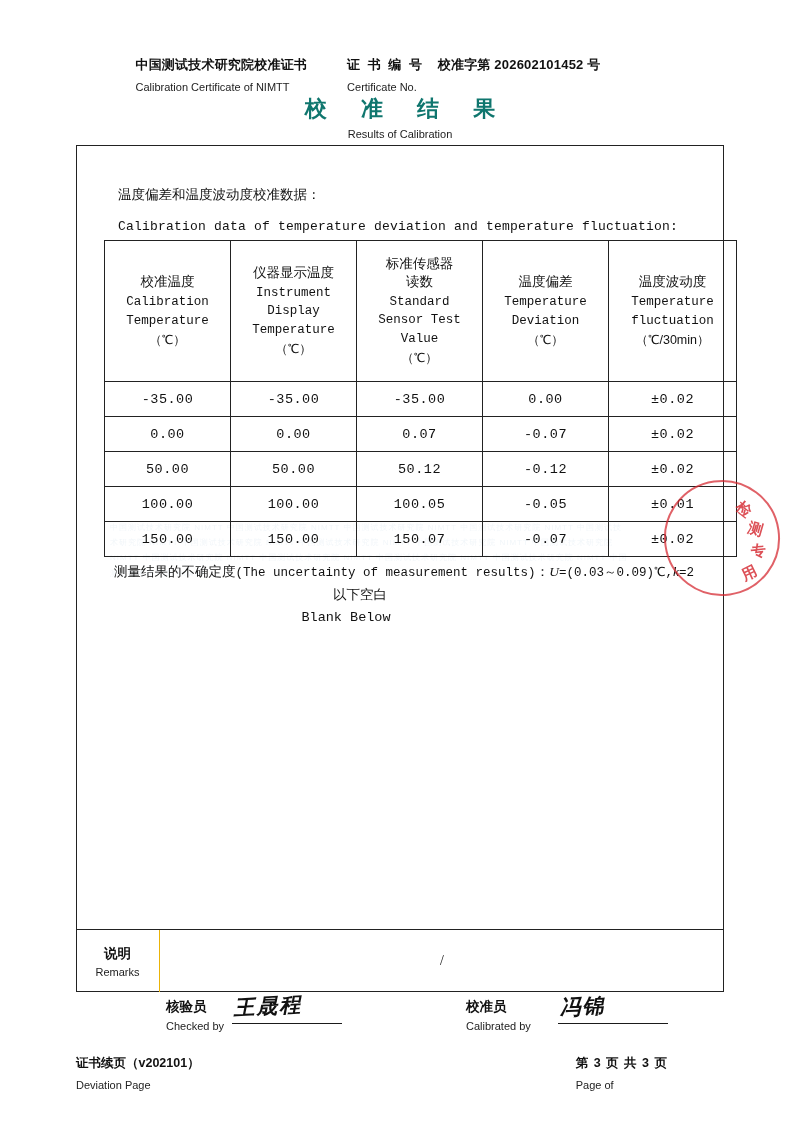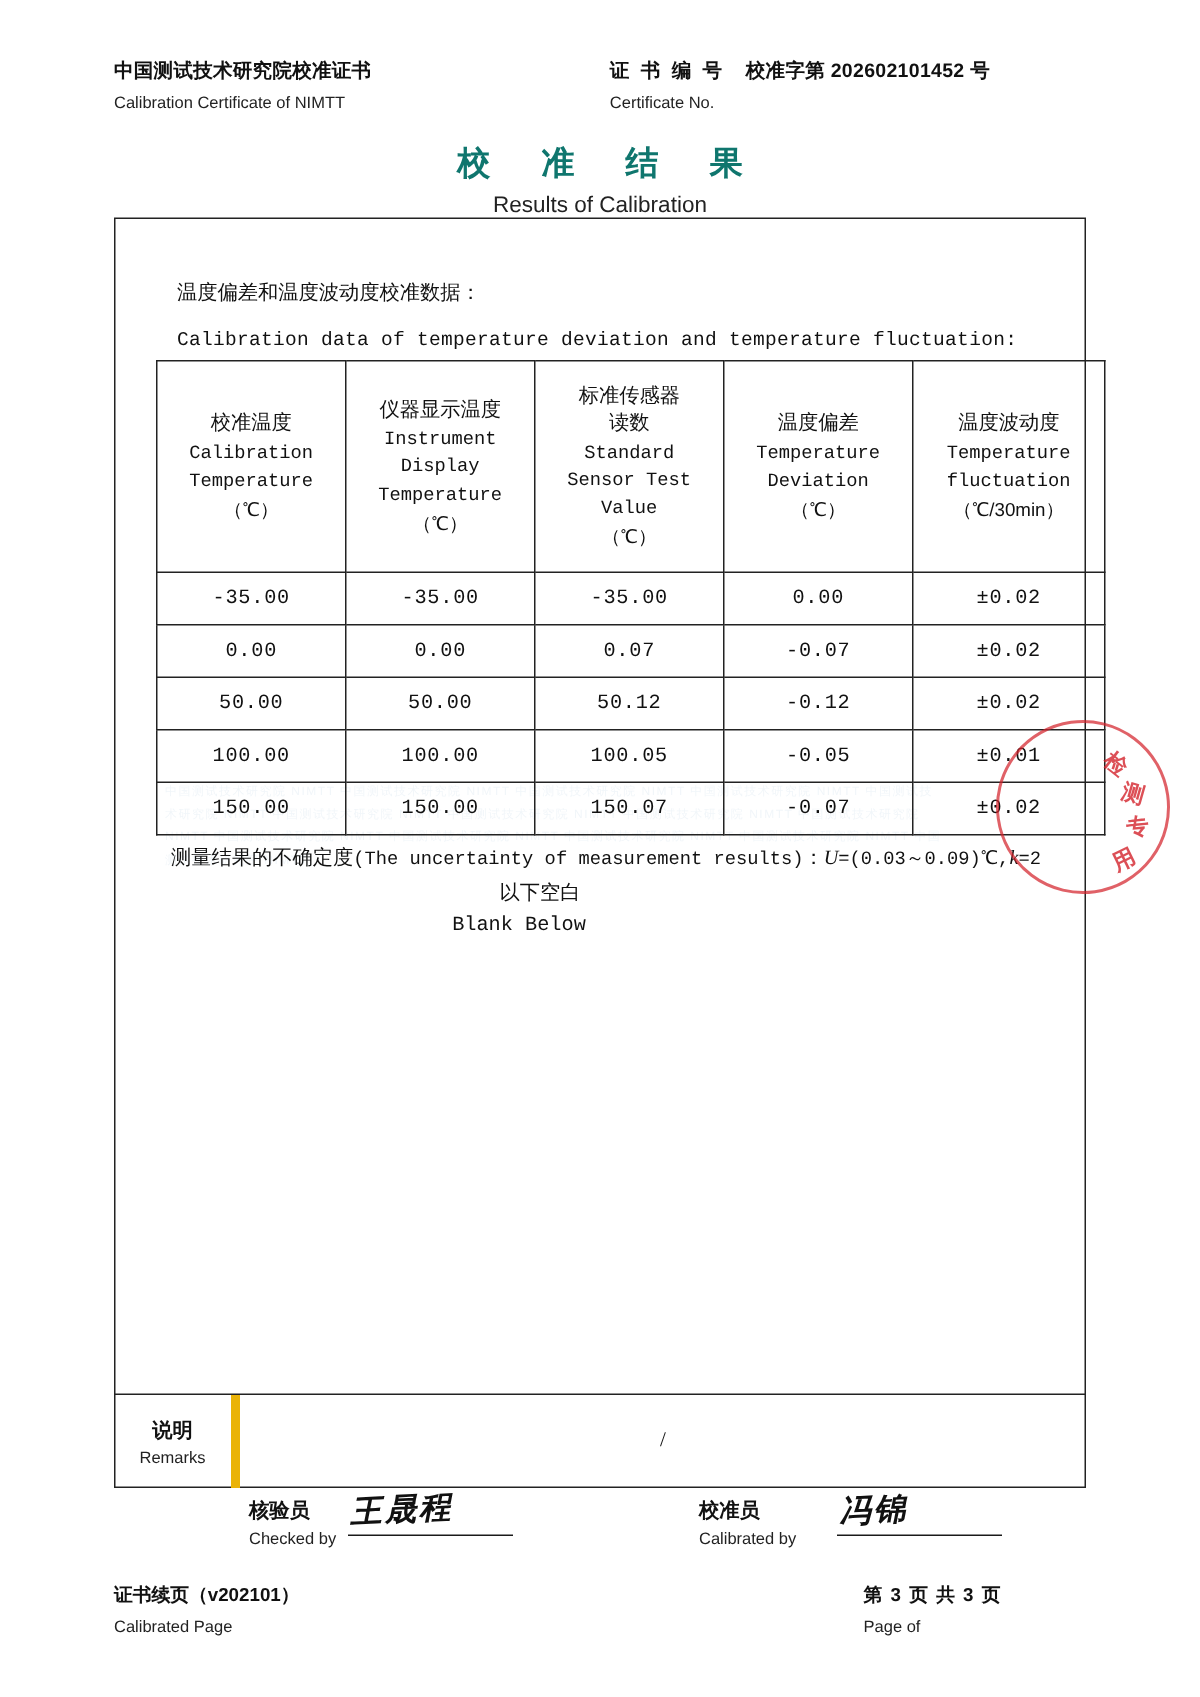--- a/index.html
+++ b/index.html
@@ -19,24 +19,24 @@
     position: absolute;
     left: 0; top: 0;
     width: 800px;
     height: 1131px;
   }
 
   
   .hdr {
     position: absolute;
     left: 76px;
-    top: 38px;
+    top: 56px;
     width: 648px;
     display: flex;
-    justify-content: space-between;
+    justify-content: center;
     align-items: flex-start;
     gap: 40px;
   }
   .hdr-left .cn,
   .hdr-right .cn {
     font-family: "Liberation Sans", sans-serif;
     font-size: 13px;
     font-weight: bold;
     letter-spacing: 0.2px;
     color: #111;
@@ -70,21 +70,21 @@
     text-indent: 14px;
     color: #0f766e;
   }
   .title-en {
     position: absolute;
     top: 128px;
     left: 0;
     width: 800px;
     text-align: center;
     font-family: "Liberation Sans", sans-serif;
-    font-size: 15px;
+    font-size: 11px;
     color: #222;
   }
 
   
   .frame {
     position: absolute;
     left: 76px;
     top: 145px;
     width: 648px;
     height: 847px;
@@ -203,21 +203,21 @@
     left: 76px;
     top: 929px;
     width: 648px;
     height: 63px;
     border-top: 1px solid #222;
     box-sizing: border-box;
     display: flex;
   }
   .remarks .lbl-cell {
     width: 84px;
-    border-right: 6px solid #eab308;
+    border-right: 1px solid #eab308;
     box-sizing: border-box;
     display: flex;
     flex-direction: column;
     align-items: center;
     justify-content: center;
   }
   .remarks .lbl-cell .cn {
     font-family: "Liberation Sans", sans-serif;
     font-size: 13.5px;
     font-weight: bold;
@@ -525,21 +525,21 @@
       <div class="sig-line">
         <div class="sig-script">冯锦</div>
         <div class="rule"></div>
       </div>
     </div>
   </div>
 
   <div class="footer">
     <div class="footer-left">
       <div class="cn">证书续页（v202101）</div>
-      <div class="en">Calibrated Page</div>
+      <div class="en">Deviation Page</div>
     </div>
     <div class="footer-right">
       <div class="cn">第 3 页 共 3 页</div>
       <div class="en">Page of</div>
     </div>
   </div>
 
 </div>
 
 </body></html>

